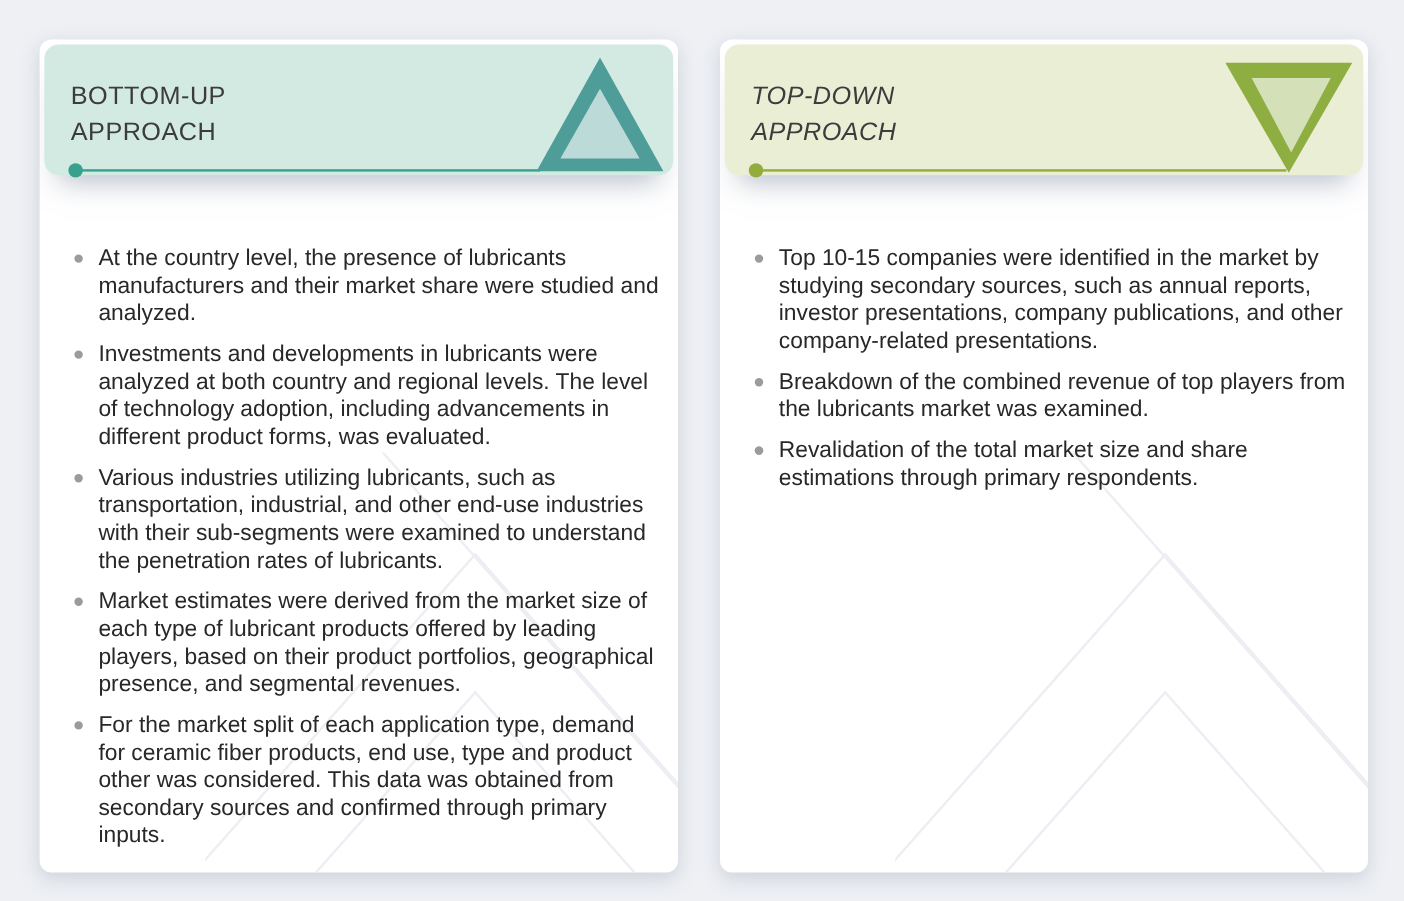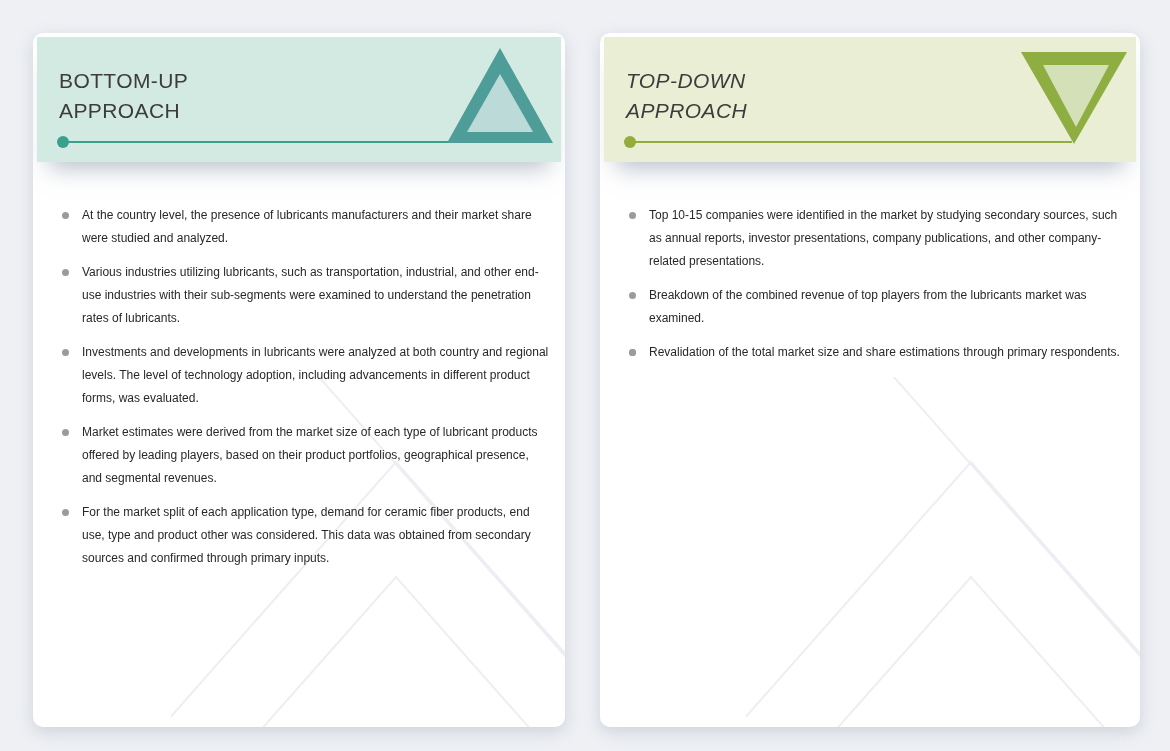--- a/index.html
+++ b/index.html
@@ -15,22 +15,22 @@
   .card {
     position: absolute; top: 33px; height: 694px;
     background: #ffffff; border-radius: 10px;
     box-shadow: 0 5px 16px rgba(125,135,155,0.28);
     overflow: hidden;
   }
   .card-bottom-up { left: 33px; width: 532px; }
   .card-top-down  { left: 600px; width: 540px; }
 
   .card-header {
-    position: absolute; top: 4px; left: 4px; right: 4px; height: 125px;
-    border-radius: 0;
+    position: absolute; top: 4px; left: 4px; right: 4px; height: 109px;
+    border-radius: 12px;
     background: var(--header-bg);
     box-shadow: 0 18px 22px -12px rgba(125,138,160,0.55);
     z-index: 2;
   }
   .card-title {
     position: absolute; left: 22px; top: 29px;
     font-size: 21px; line-height: 30px; letter-spacing: 0.4px;
     color: #3c3c3c; font-weight: 400;
   }
   .accent-line {
@@ -55,21 +55,21 @@
 
   ul.bullet-list {
     position: relative; z-index: 1;
     margin: 171px 0 0 0;
     padding: 0 16px 0 49px;
     list-style: none;
   }
   li.bullet-item {
     position: relative;
     margin: 0 0 11px 0;
-    font-size: 12px; line-height: 23px; color: #282828;
+    font-size: 19px; line-height: 23px; color: #282828;
   }
   .bullet-dot {
     position: absolute; left: -20px; top: 8px;
     width: 7px; height: 7px; border-radius: 50%;
     background: #9b9b9b;
   }
 </style>
 </head>
 <body style="background: rgb(238, 240, 244);">
 
@@ -98,25 +98,25 @@
     </header>
 
     <ul class="bullet-list">
 
     <li class="bullet-item">
         <span class="bullet-dot"></span>
         <span>At the country level, the presence of lubricants manufacturers and their market share were studied and analyzed.</span>
       </li>
         <li class="bullet-item">
         <span class="bullet-dot"></span>
-        <span>Various industries utilizing lubricants, such as transportation, industrial, and other end-use industries with their sub-segments were examined to understand the penetration rates of lubricants.</span>
+        <span>Investments and developments in lubricants were analyzed at both country and regional levels. The level of technology adoption, including advancements in different product forms, was evaluated.</span>
       </li>
         <li class="bullet-item">
         <span class="bullet-dot"></span>
-        <span>Investments and developments in lubricants were analyzed at both country and regional levels. The level of technology adoption, including advancements in different product forms, was evaluated.</span>
+        <span>Various industries utilizing lubricants, such as transportation, industrial, and other end-use industries with their sub-segments were examined to understand the penetration rates of lubricants.</span>
       </li>
         <li class="bullet-item">
         <span class="bullet-dot"></span>
         <span>Market estimates were derived from the market size of each type of lubricant products offered by leading players, based on their product portfolios, geographical presence, and segmental revenues.</span>
       </li>
         <li class="bullet-item">
         <span class="bullet-dot"></span>
         <span>For the market split of each application type, demand for ceramic fiber products, end use, type and product other was considered. This data was obtained from secondary sources and confirmed through primary inputs.</span>
       </li>
       </ul>

